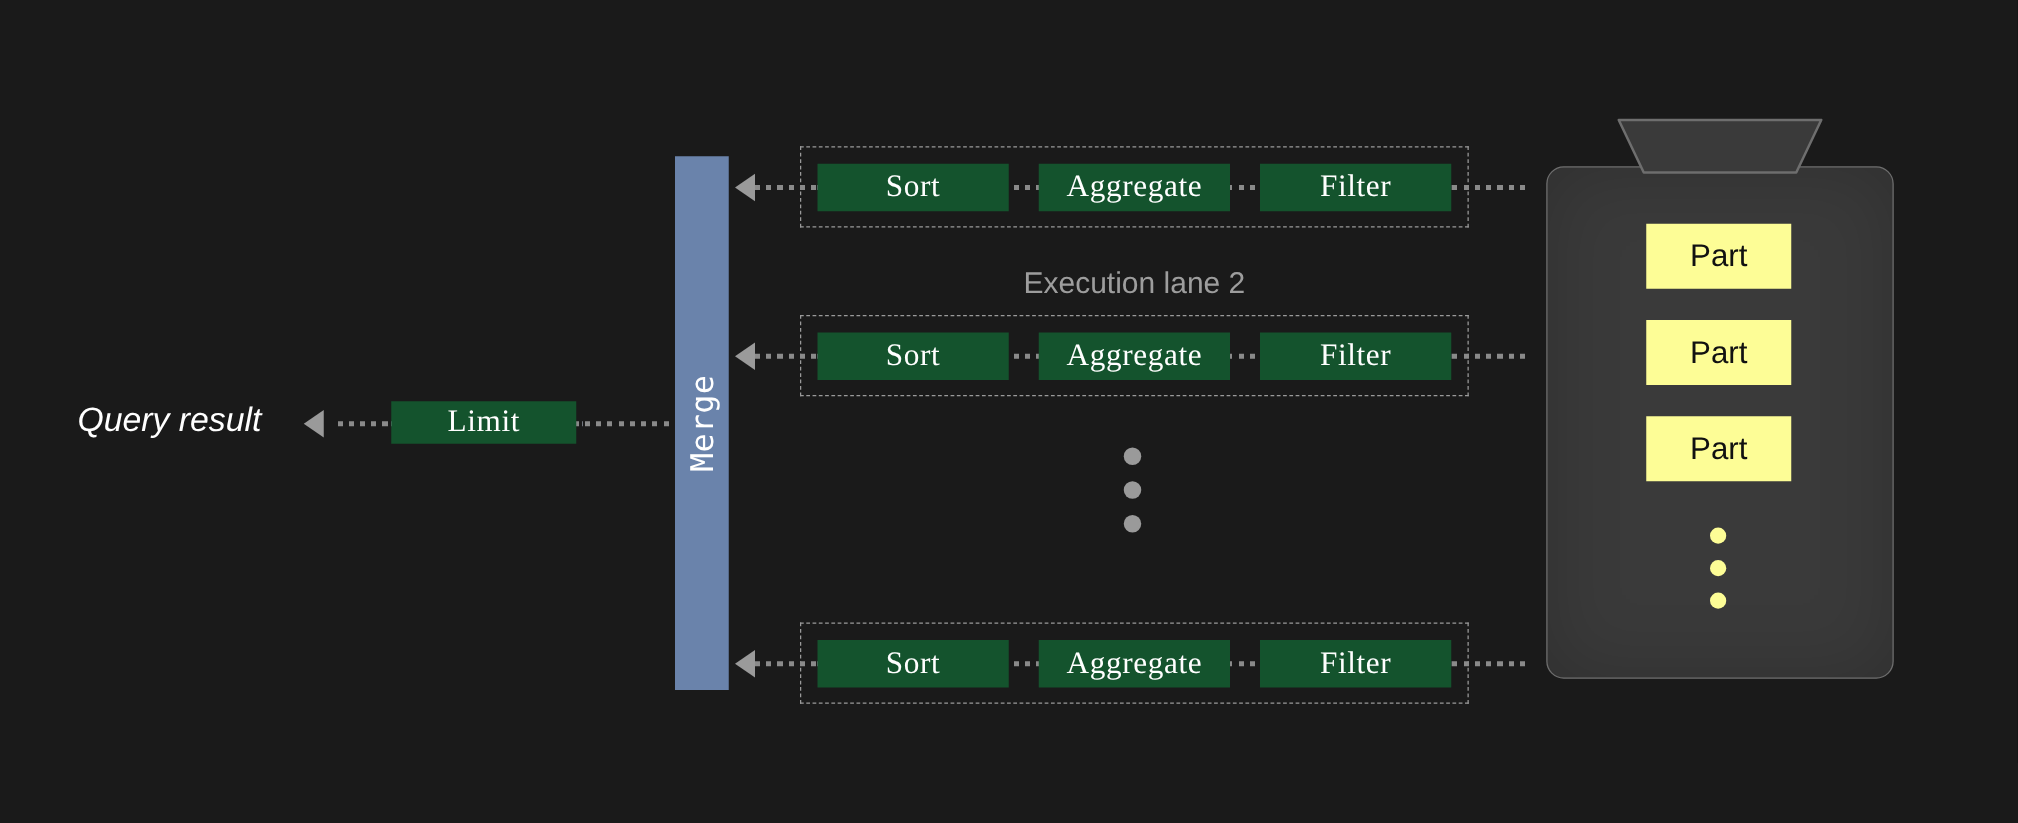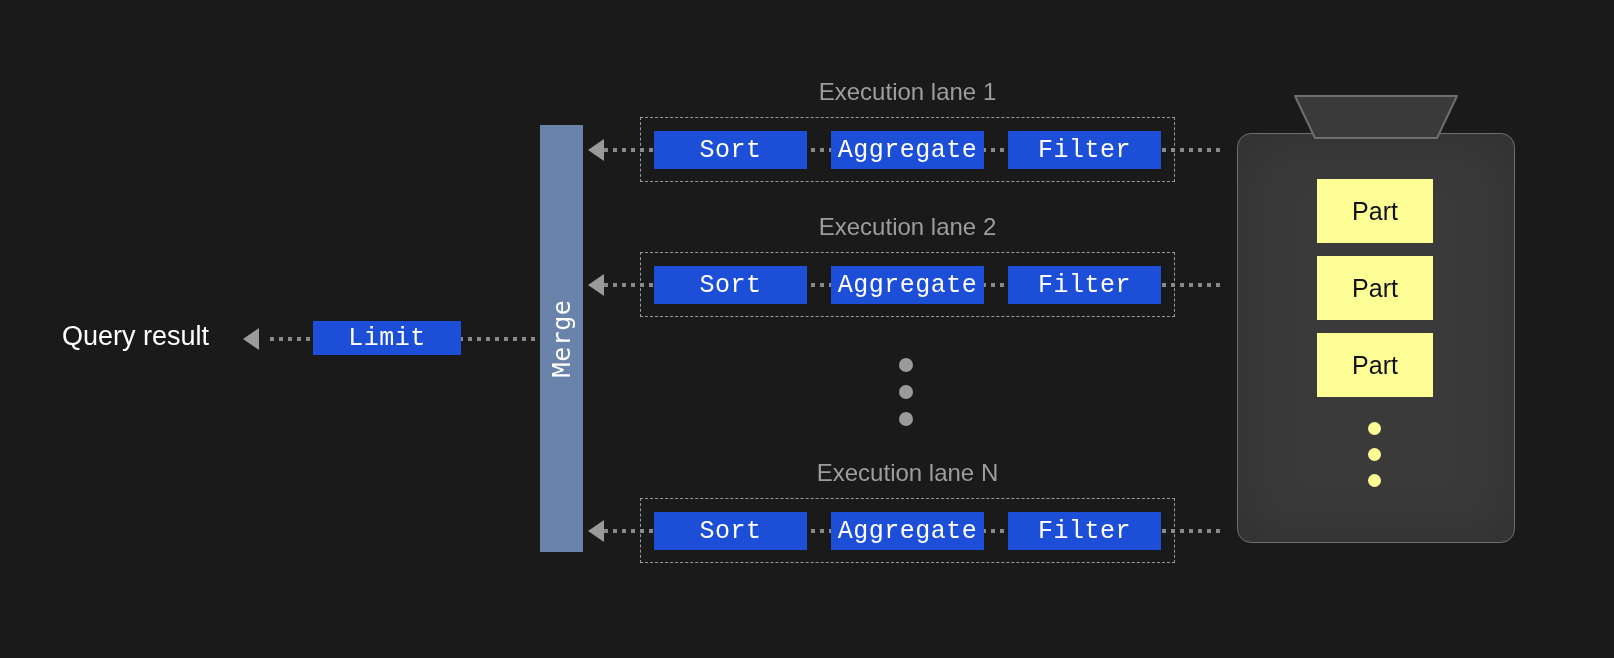--- a/index.html
+++ b/index.html
@@ -28,23 +28,23 @@
     position:absolute;width:0;height:0;
     border-top:11px solid transparent;
     border-bottom:11px solid transparent;
     border-right:16px solid #9a9a9a;
     z-index:3;
   }
 
   
   .op{
     position:absolute;
-    background:#1d4ed8;
+    background:#14532d;
     color:#ffffff;
-    font-family:Liberation Mono, monospace;
+    font-family:Liberation Serif, serif;
     display:flex;align-items:center;justify-content:center;
     letter-spacing:.5px;
     z-index:2;
   }
 
   
   #merge-bar{
     position:absolute;left:540px;top:125px;width:43px;height:427px;
     background:#6a83ab;z-index:2;
     display:flex;align-items:center;justify-content:center;
@@ -55,20 +55,21 @@
     color:#fff;
     font-family:"DejaVu Sans Mono","Liberation Mono",monospace;
     font-size:25px;letter-spacing:.5px;
   }
 
   
   #query-result{
     position:absolute;left:62px;top:321px;
     color:#ffffff;font-size:27px;white-space:nowrap;
     z-index:2;
+    font-style:italic;
   }
 
   
   .lane-label{
     position:absolute;
     color:#9d9d9d;font-size:24px;white-space:nowrap;
     text-align:center;z-index:2;
   }
   .lane-box{
     position:absolute;
@@ -91,21 +92,21 @@
     position:absolute;left:1293px;top:94px;width:166px;height:46px;
     z-index:2;
   }
   #table-tab svg{display:block;}
   #table-tab-label{
     position:absolute;left:1293px;top:103px;width:166px;
     text-align:center;color:#ffffff;font-size:26px;
     z-index:3;white-space:nowrap;
   }
   .part{
-    position:absolute;left:1317px;width:116px;height:64px;
+    position:absolute;left:1317px;width:116px;height:52px;
     background:#fdfd96;color:#111;
     display:flex;align-items:center;justify-content:center;
     font-size:25px;z-index:3;
   }
   .ydot{
     position:absolute;left:1368px;width:13px;height:13px;
     border-radius:50%;background:#fdfd96;z-index:3;
   }
 
   
@@ -124,21 +125,20 @@
   <div class="arrow-left" style="left:243px;top:328px;"></div>
 
   <div id="query-result">Query result</div>
 
   <div class="op" style="left:313px;top:321px;width:148px;height:34px;font-size:25px;">Limit</div>
 
   <div id="merge-bar">
     <span class="vtext">Merge</span>
   </div>
 
-  <div class="lane-label" style="left:640px;top:78px;width:535px;">Execution lane 1</div>
   <div class="lane-box" style="left:640px;top:117px;width:535px;height:65px;"></div>
 
   <div class="dotline" style="left:604px;top:148px;width:618px;"></div>
   <div class="arrow-left" style="left:588px;top:139px;"></div>
 
   <div class="op" style="left:654px;top:131px;width:153px;height:38px;font-size:25px;">Sort</div>
   <div class="dotline onbox" style="left:654px;top:148px;width:153px;"></div>
 
   <div class="op" style="left:831px;top:131px;width:153px;height:38px;font-size:25px;">Aggregate</div>
   <div class="dotline onbox" style="left:831px;top:148px;width:153px;"></div>
@@ -158,21 +158,20 @@
   <div class="op" style="left:831px;top:266px;width:153px;height:38px;font-size:25px;">Aggregate</div>
   <div class="dotline onbox" style="left:831px;top:283px;width:153px;"></div>
 
   <div class="op" style="left:1008px;top:266px;width:153px;height:38px;font-size:25px;">Filter</div>
   <div class="dotline onbox" style="left:1008px;top:283px;width:153px;"></div>
 
   <div class="gdot" style="top:358px;"></div>
   <div class="gdot" style="top:385px;"></div>
   <div class="gdot" style="top:412px;"></div>
 
-  <div class="lane-label" style="left:640px;top:459px;width:535px;">Execution lane N</div>
   <div class="lane-box" style="left:640px;top:498px;width:535px;height:65px;"></div>
 
   <div class="dotline" style="left:604px;top:529px;width:618px;"></div>
   <div class="arrow-left" style="left:588px;top:520px;"></div>
 
   <div class="op" style="left:654px;top:512px;width:153px;height:38px;font-size:25px;">Sort</div>
   <div class="dotline onbox" style="left:654px;top:529px;width:153px;"></div>
 
   <div class="op" style="left:831px;top:512px;width:153px;height:38px;font-size:25px;">Aggregate</div>
   <div class="dotline onbox" style="left:831px;top:529px;width:153px;"></div>

